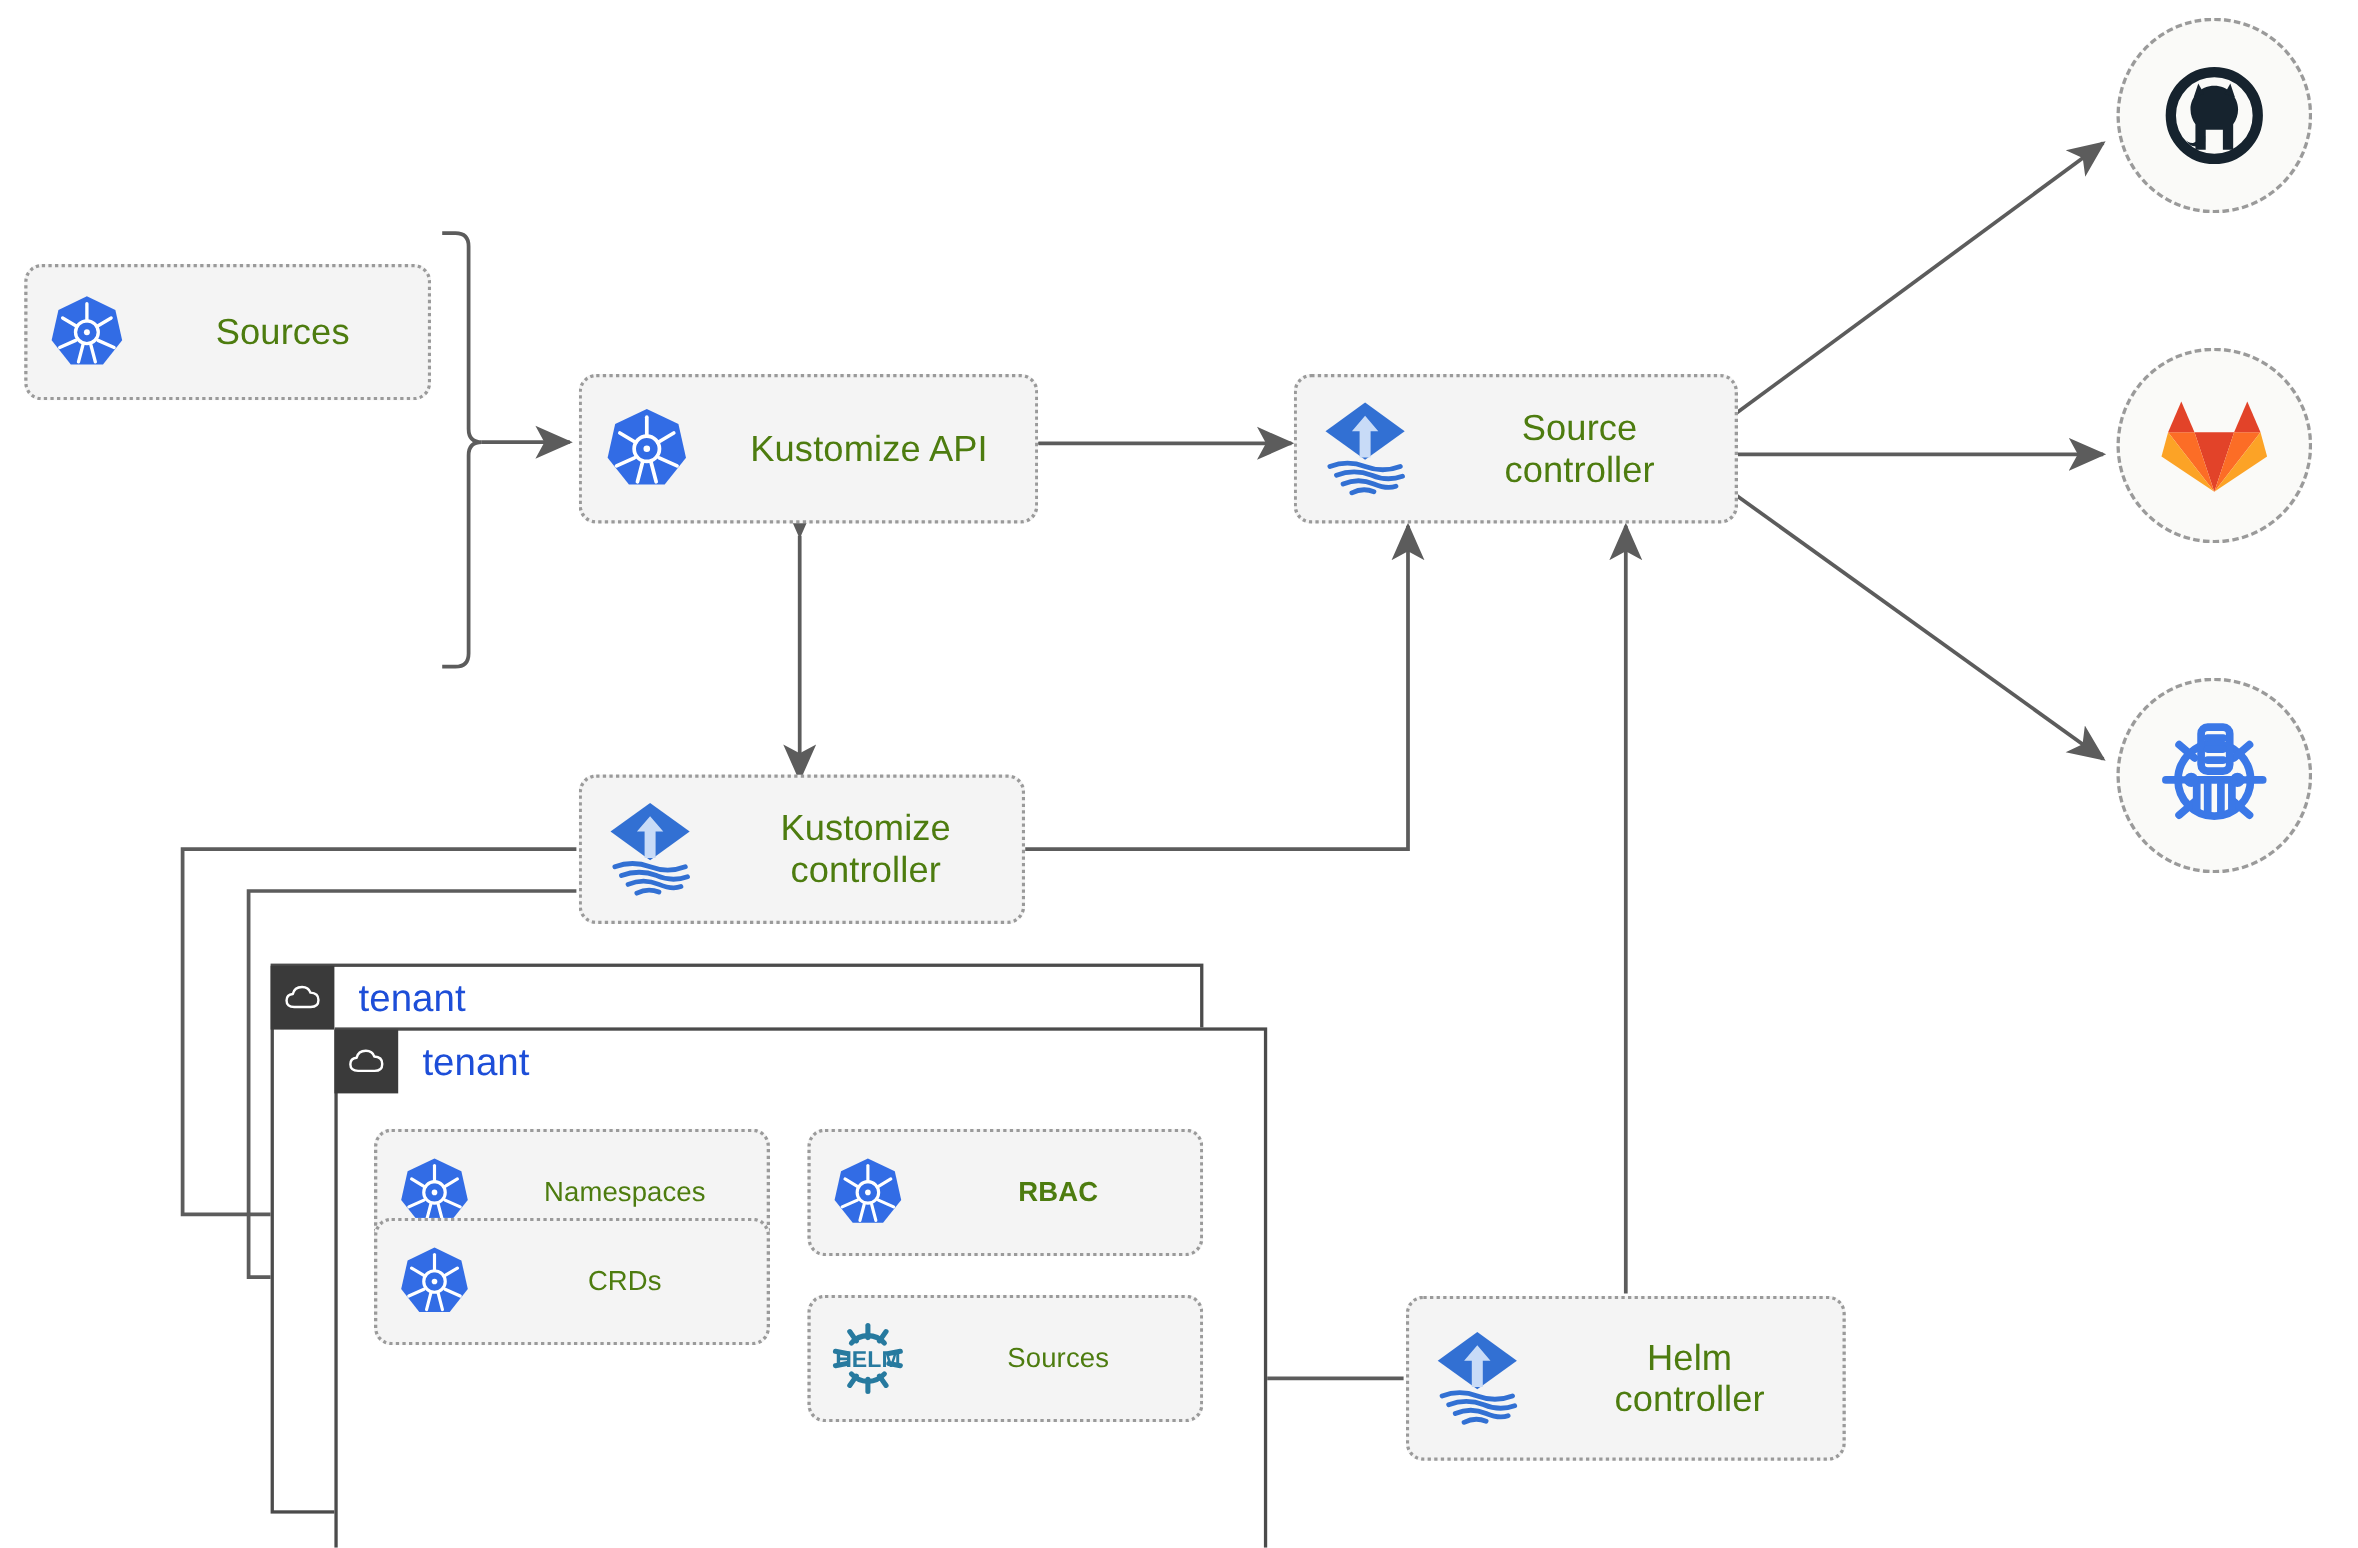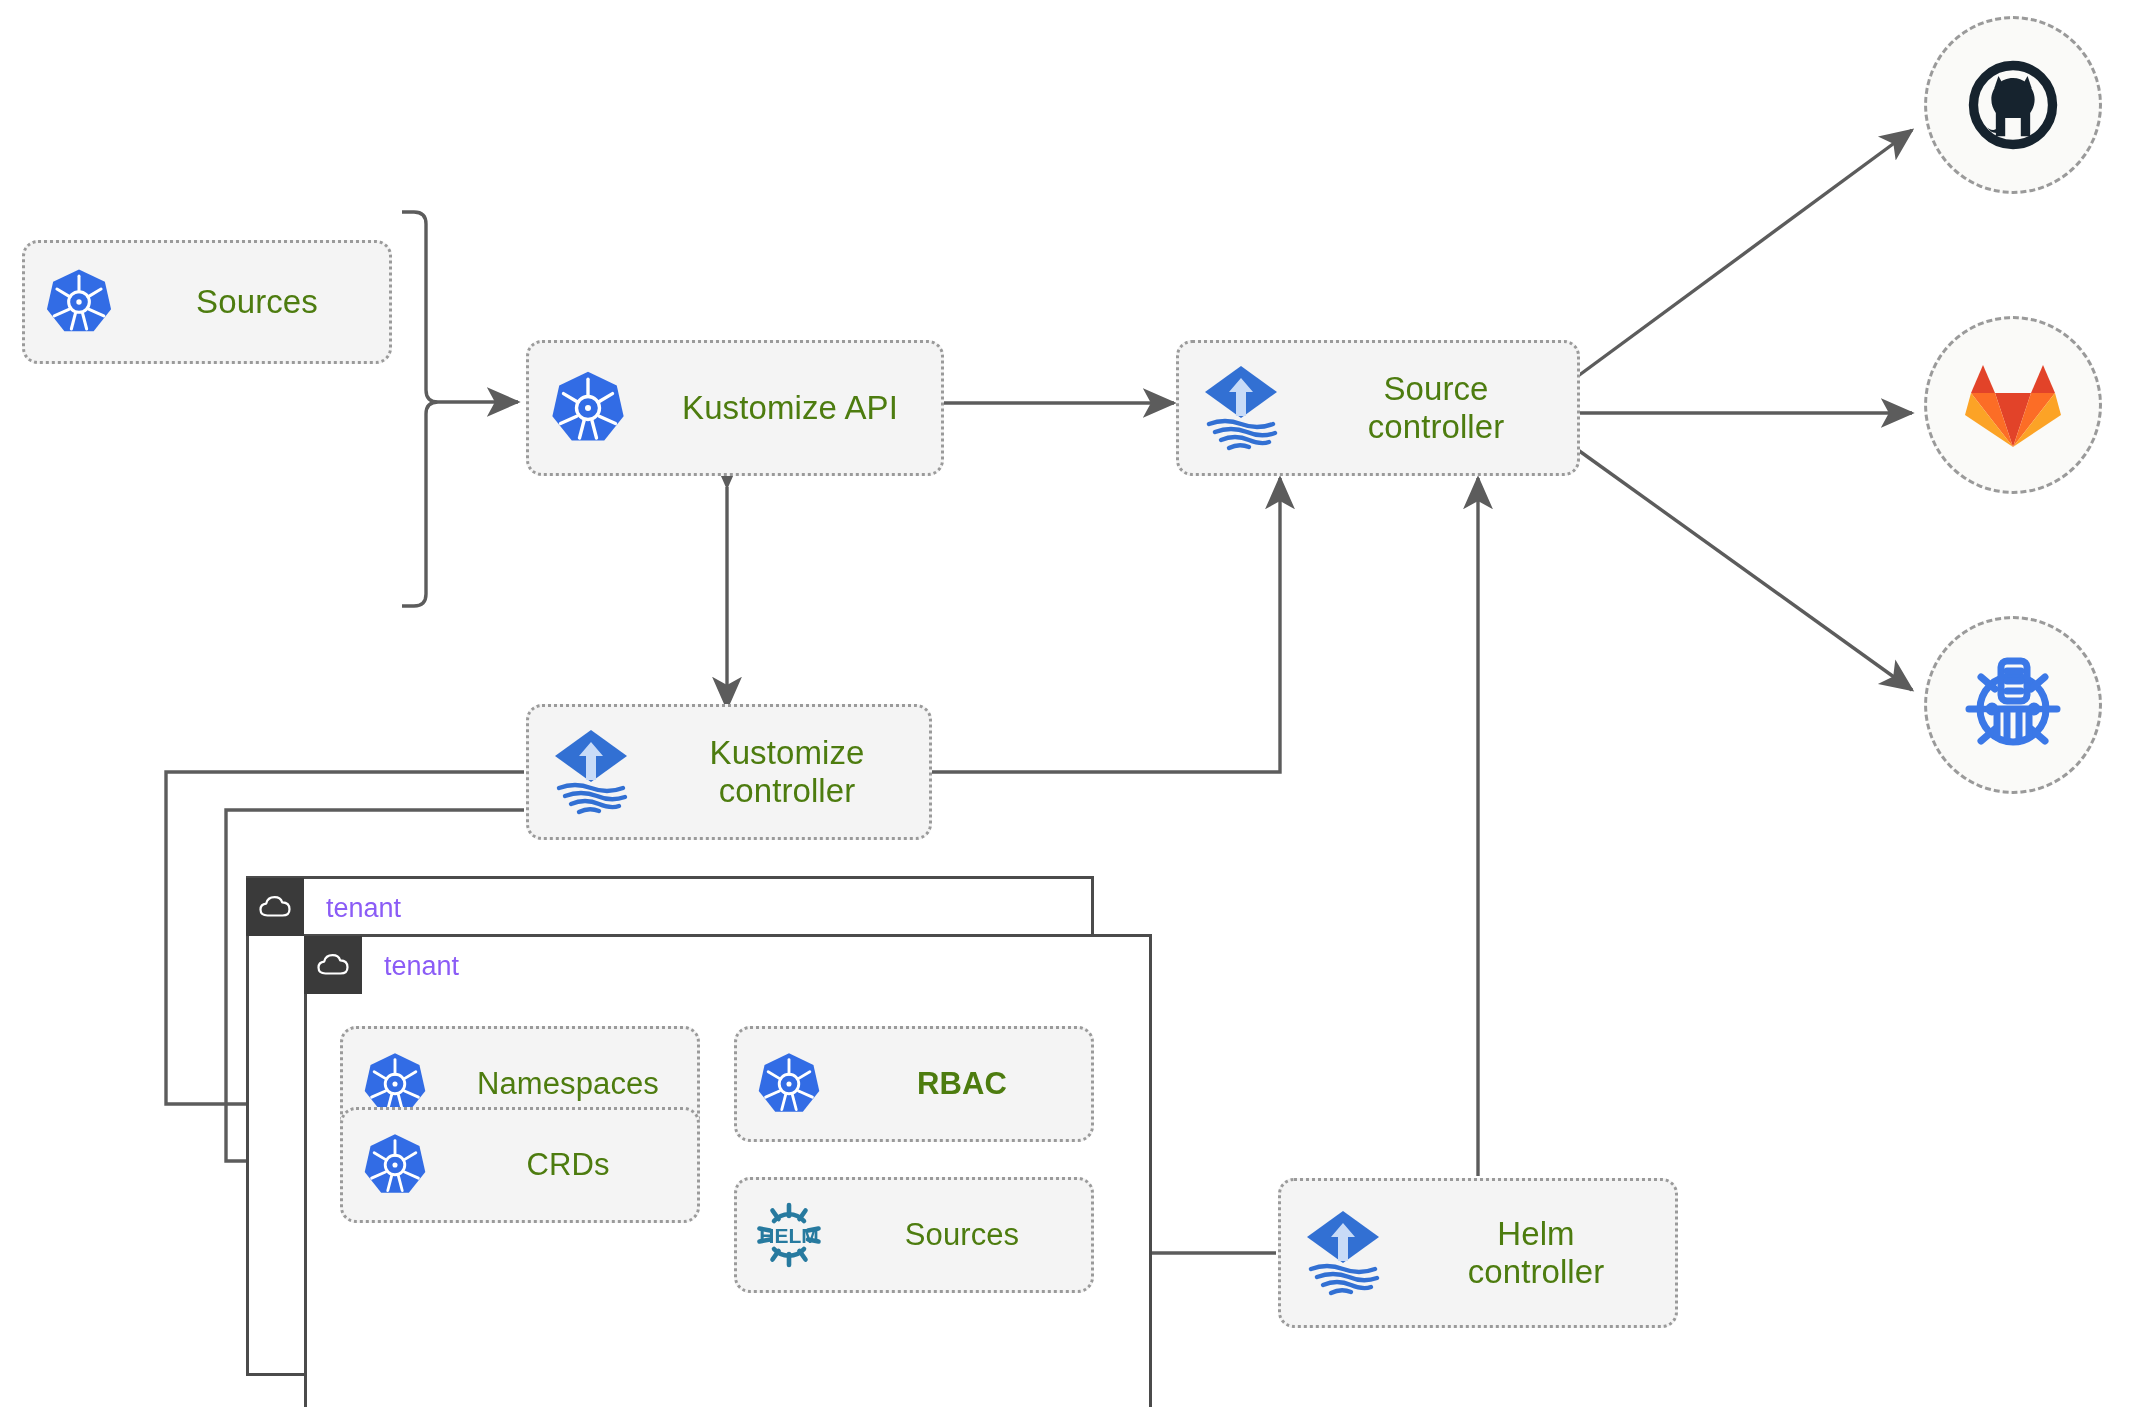--- a/index.html
+++ b/index.html
@@ -15,39 +15,39 @@
     border-radius:16px;
     display:flex;align-items:center;
     box-sizing:border-box;
   }
   .node .ico{flex:0 0 auto;display:flex;align-items:center;justify-content:center;}
   .node .lbl{
     flex:1 1 auto;text-align:center;color:#4d7c0f;
     font-size:33px;line-height:1.16;letter-spacing:.1px;
     padding-right:8px;white-space:pre-line;
   }
-  .node.small .lbl{font-size:31px;}
+  .node.small .lbl{font-size:25px;}
 
   
   .circ{
     position:absolute;width:178px;height:178px;border-radius:50%;
     background:#fafaf8;border:3px dashed #9a9a9a;
     display:flex;align-items:center;justify-content:center;box-sizing:border-box;
   }
 
   
   .tenant{
     position:absolute;background:#ffffff;border:3px solid #4b4b4b;box-sizing:border-box;
   }
   .tenant .titlebar{position:absolute;left:0;top:0;height:58px;display:flex;align-items:center;}
   .tenant .tbicon{
     width:58px;height:58px;background:#3a3a3a;display:flex;align-items:center;justify-content:center;
     margin-left:-3px;margin-top:-3px;
   }
-  .tenant .tbtext{font-size:27px;color:#8b5cf6;margin-left:22px;}
+  .tenant .tbtext{font-size:35px;color:#1d4ed8;margin-left:22px;}
 </style>
 </head>
 <body>
 
 <div id="stage">
 
   <svg class="edges" viewBox="0 0 2144 1407">
     <defs>
       <marker id="ah" markerWidth="11" markerHeight="11" refX="9.2" refY="5" orient="auto" markerUnits="strokeWidth">
         <path d="M0,0.6 L10,5 L0,9.4 L2.4,5 Z" fill="#5C5C5C"></path>

